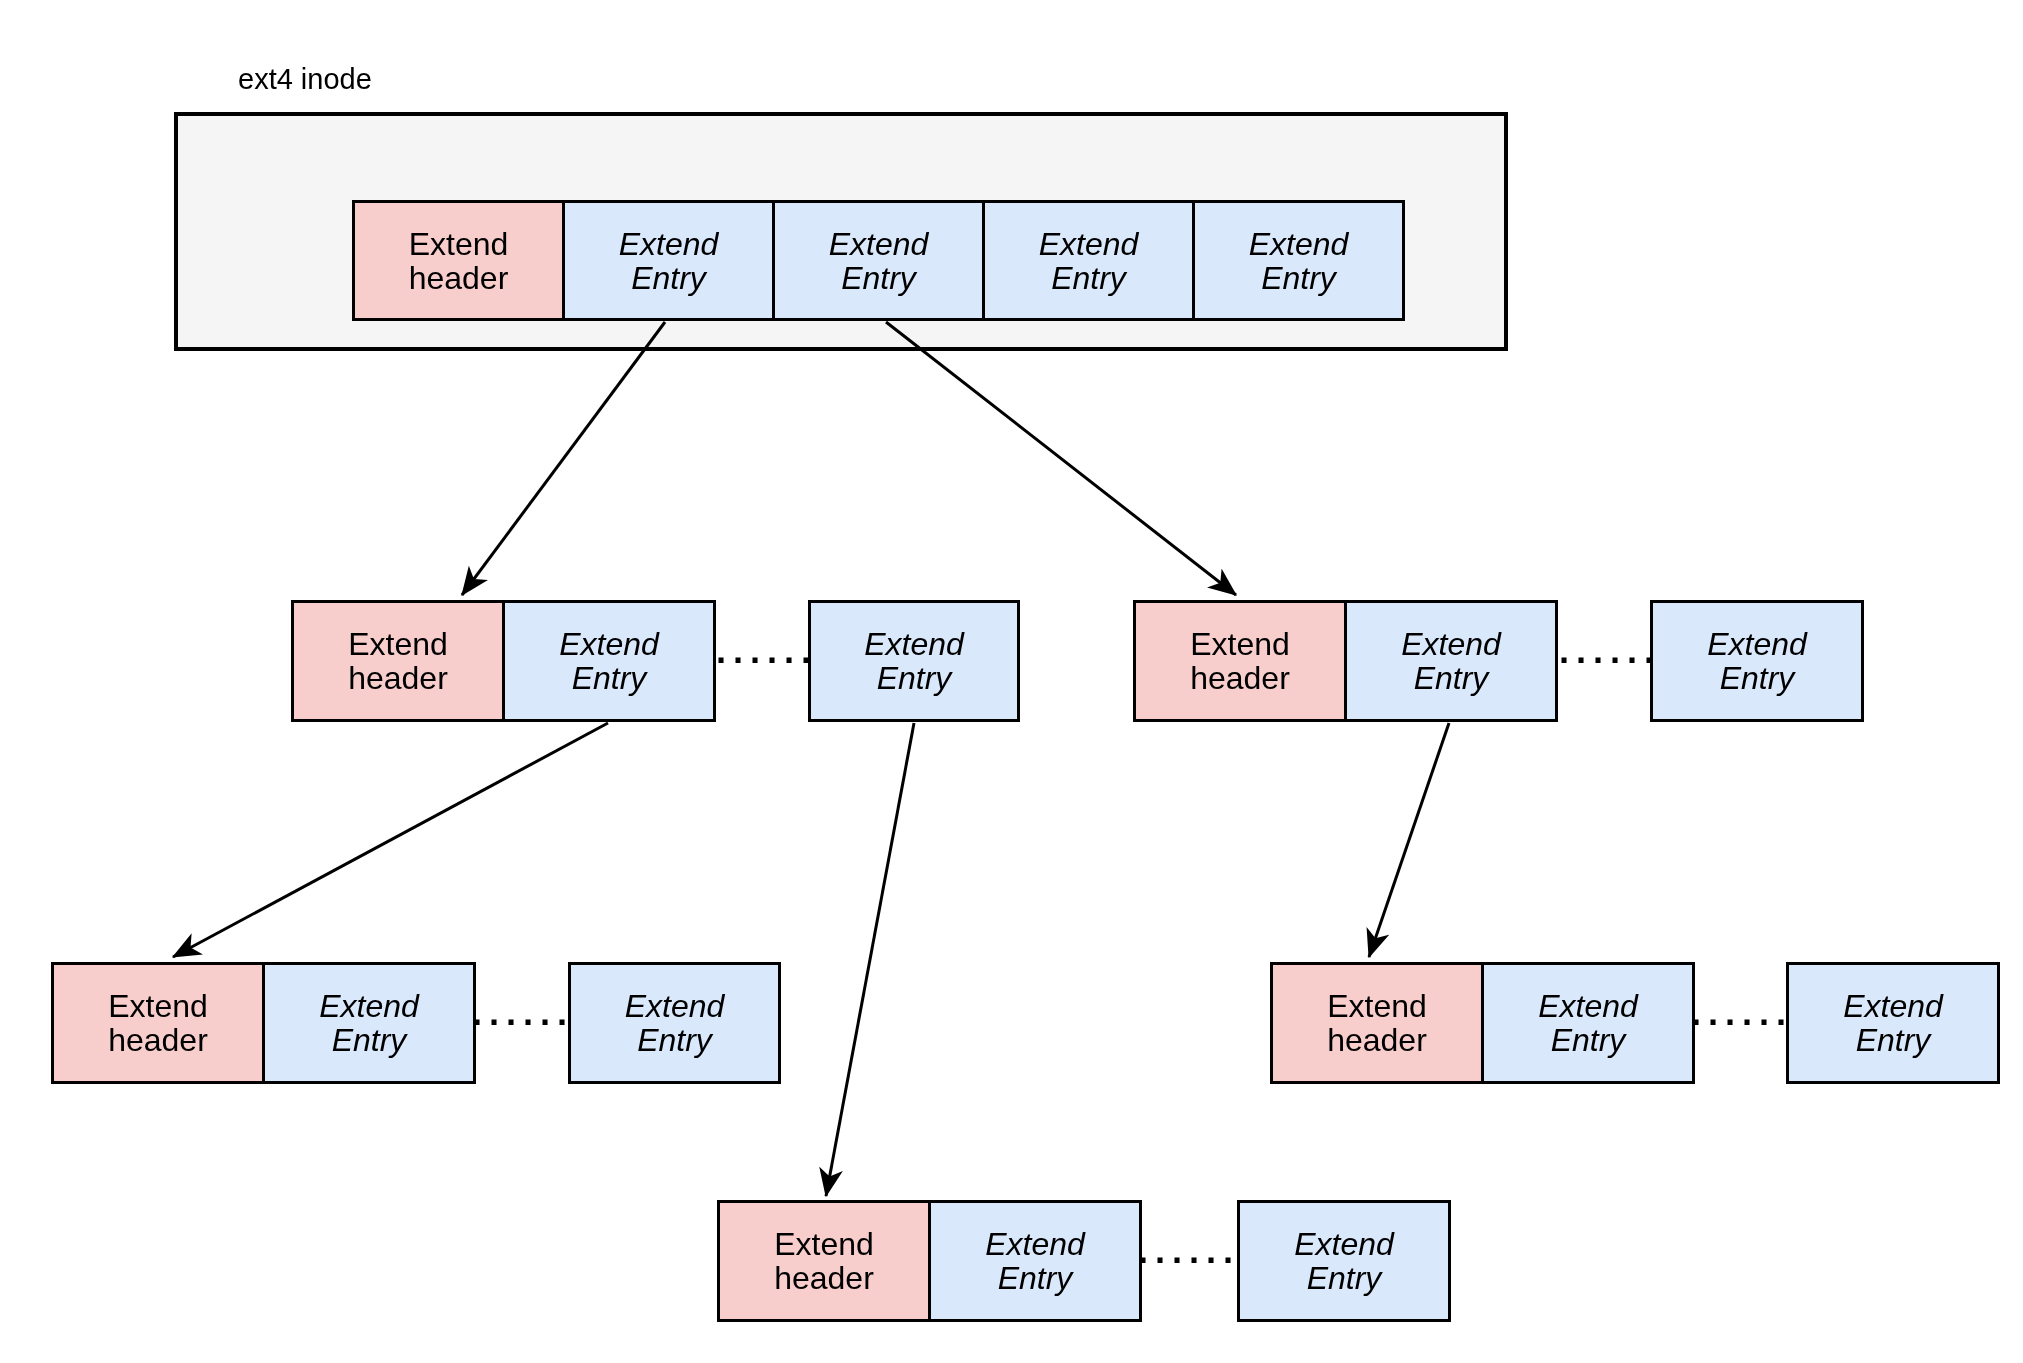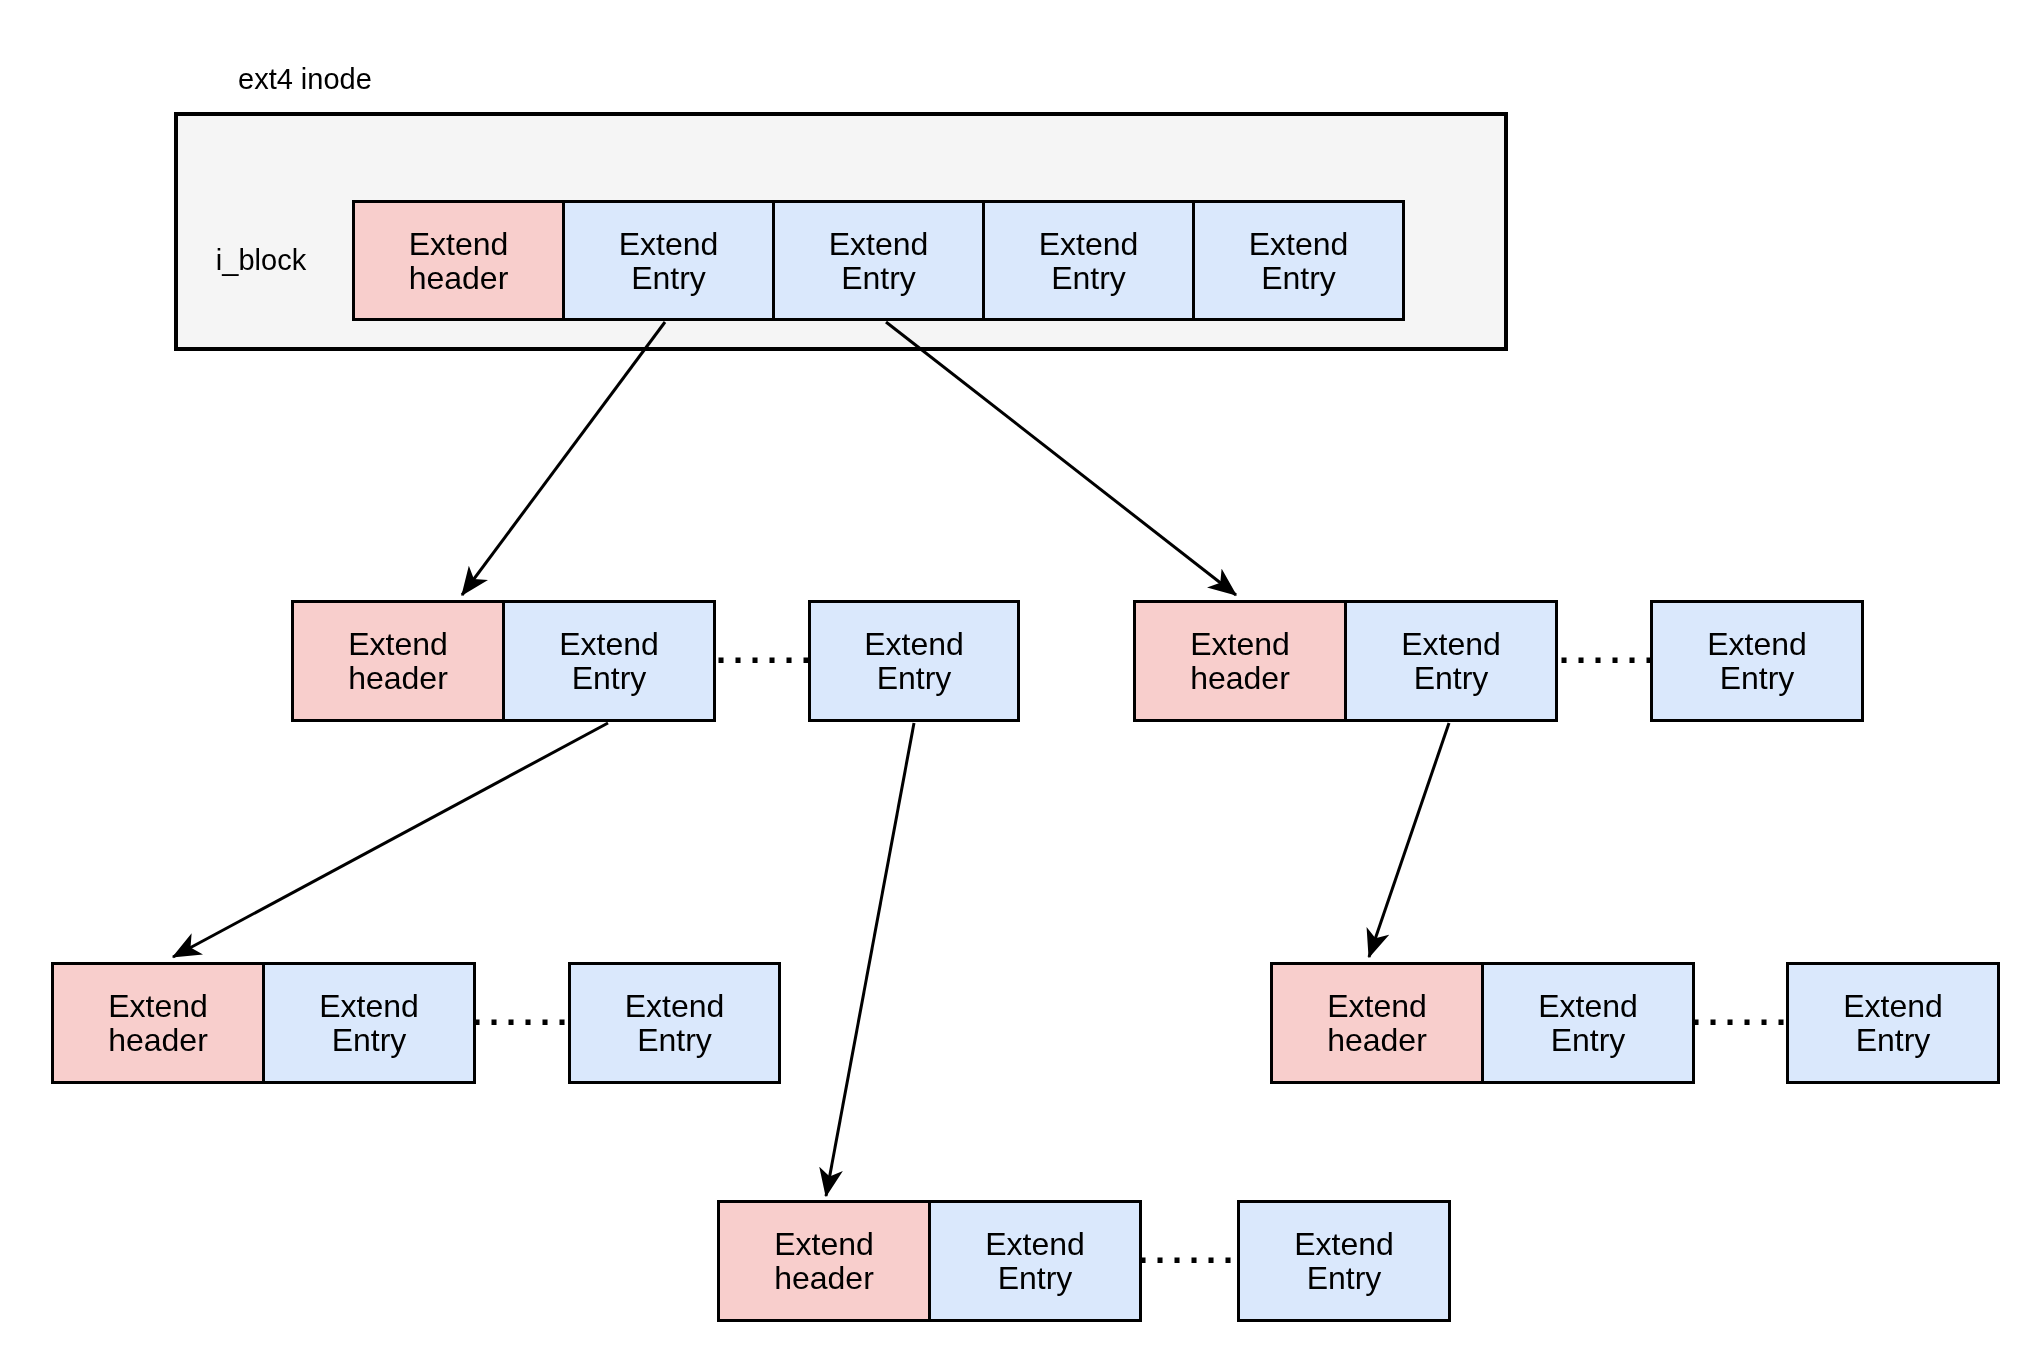--- a/index.html
+++ b/index.html
@@ -57,21 +57,21 @@
     border: 3px solid var(--border);
     height: 122px;
     display: flex;
     align-items: center;
     justify-content: center;
     text-align: center;
     padding: 0 26px;
   }
   .cell + .cell { margin-left: -3px; }
   .cell.header { background: var(--header-fill); }
-  .cell.entry  { background: var(--entry-fill); }
+  .cell.entry  { background: var(--entry-fill); font-style: italic; }
   .row .cell { width: 213px; height: 121px; }
   .node .cell { width: 214px; }
   .cell.lone { position: absolute; }
   .lbl { font-size: 32px; line-height: 34px; }
   .dots {
     position: absolute;
     width: 90px;
     height: 40px;
     display: flex;
     align-items: center;
@@ -91,21 +91,20 @@
   .arrow-layer line { stroke: var(--border); stroke-width: 3; }
 </style>
 </head>
 <body>
 
 <div class="canvas">
 
   <div class="diagram-title">ext4 inode</div>
 
   <div class="inode-box"></div>
-  <div class="iblock-label">i_block</div>
 
   <div class="row" style="left:352px; top:200px;">
     <div class="cell header">
       <span class="lbl">Extend header</span>
     </div>
     <div class="cell entry">
       <span class="lbl">Extend Entry</span>
     </div>
     <div class="cell entry">
       <span class="lbl">Extend Entry</span>

